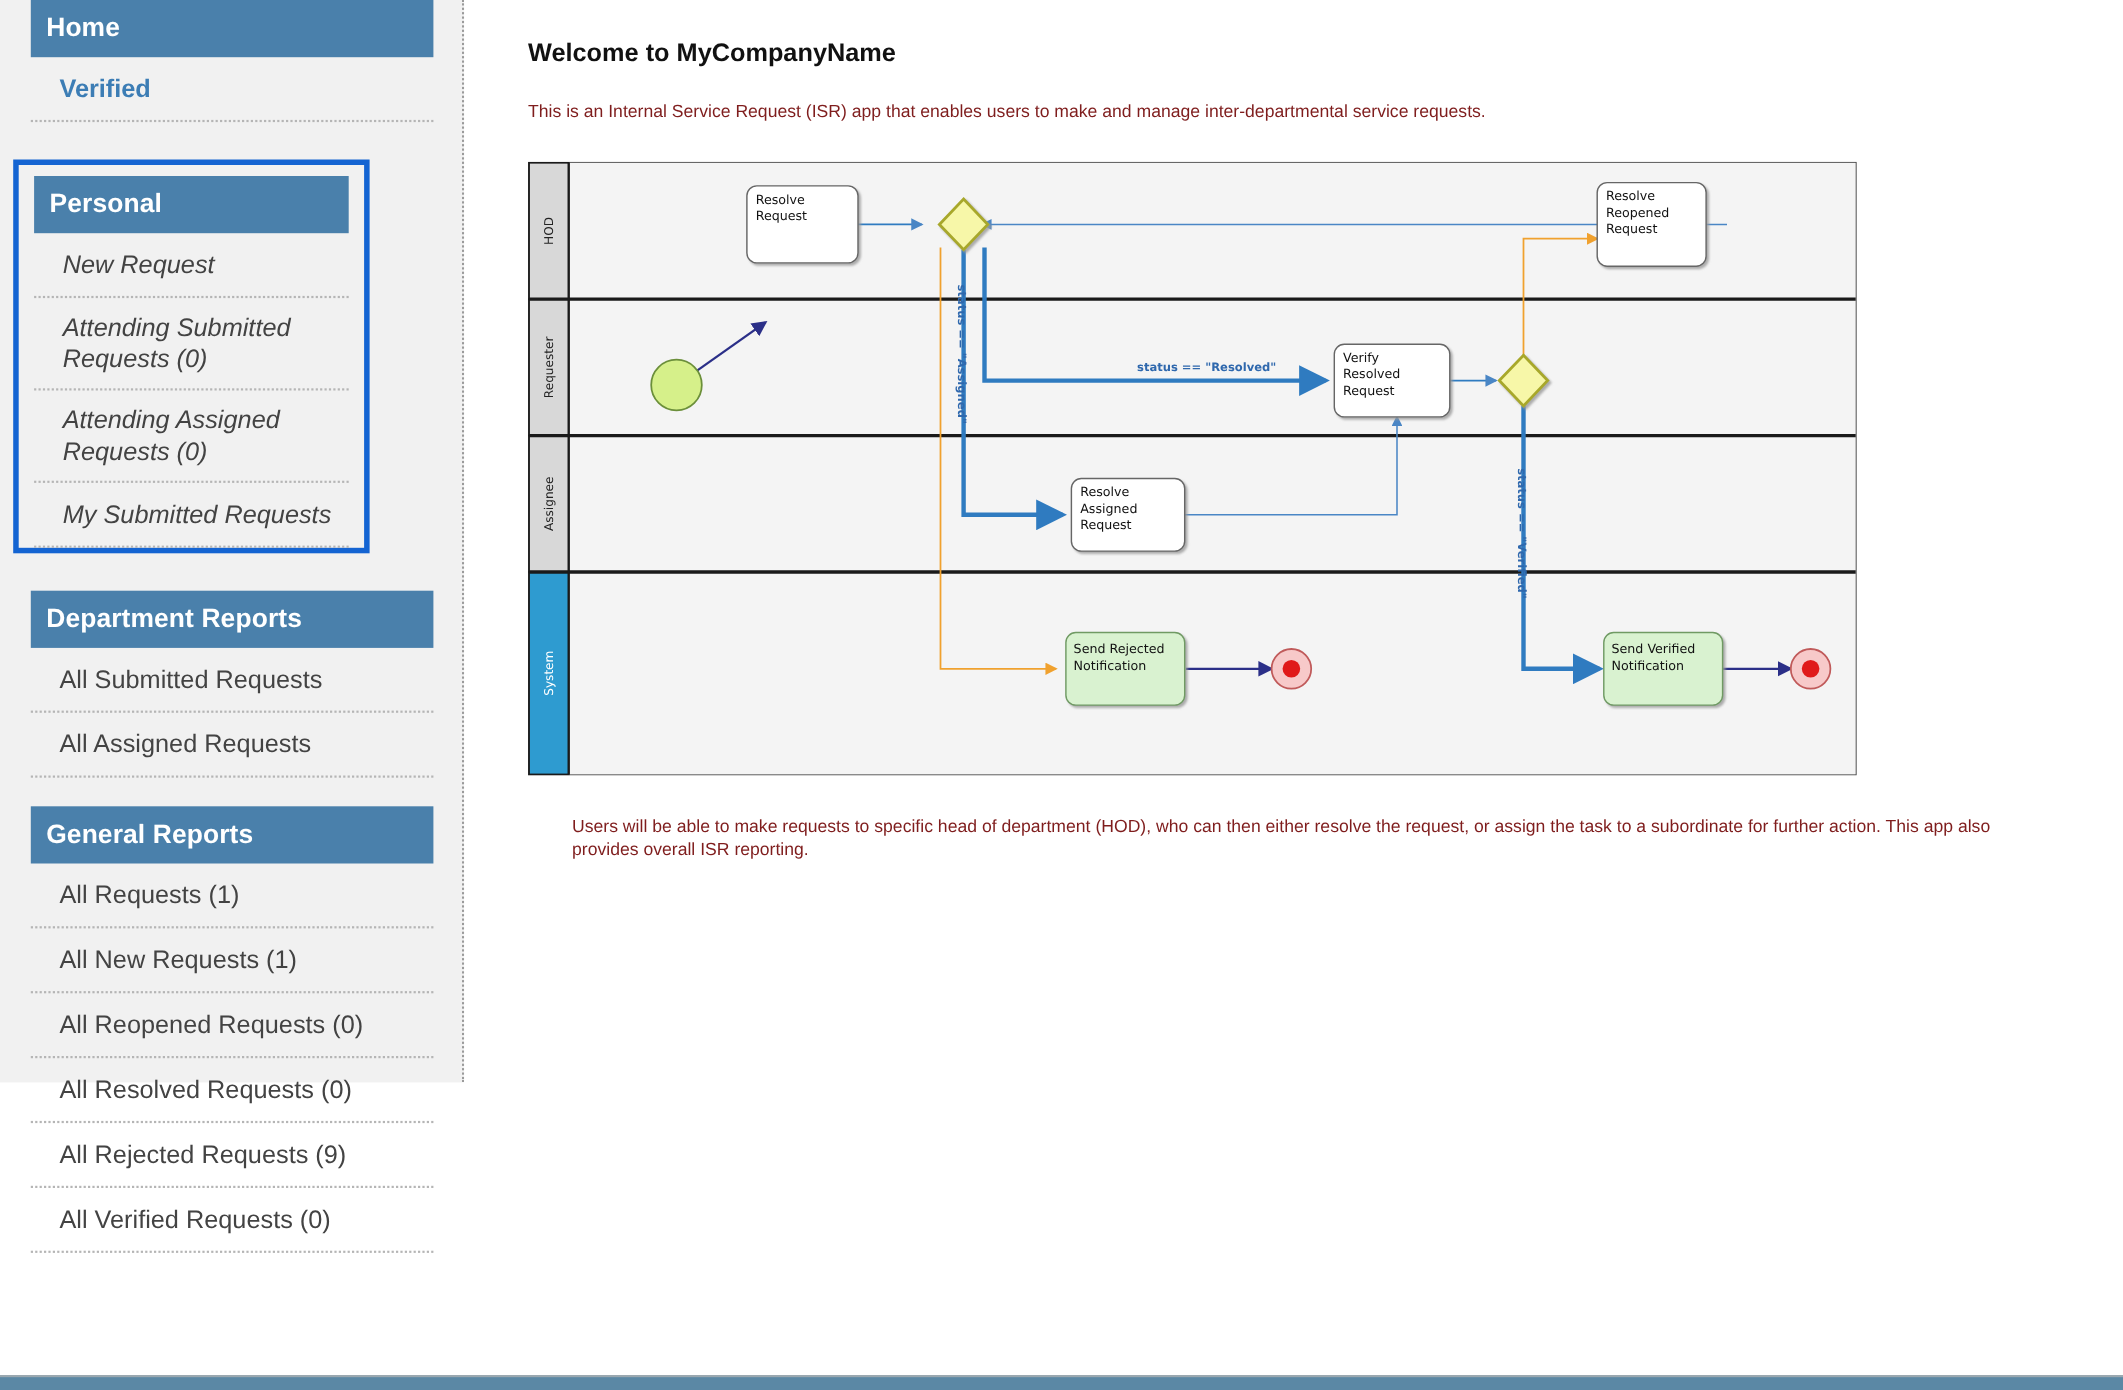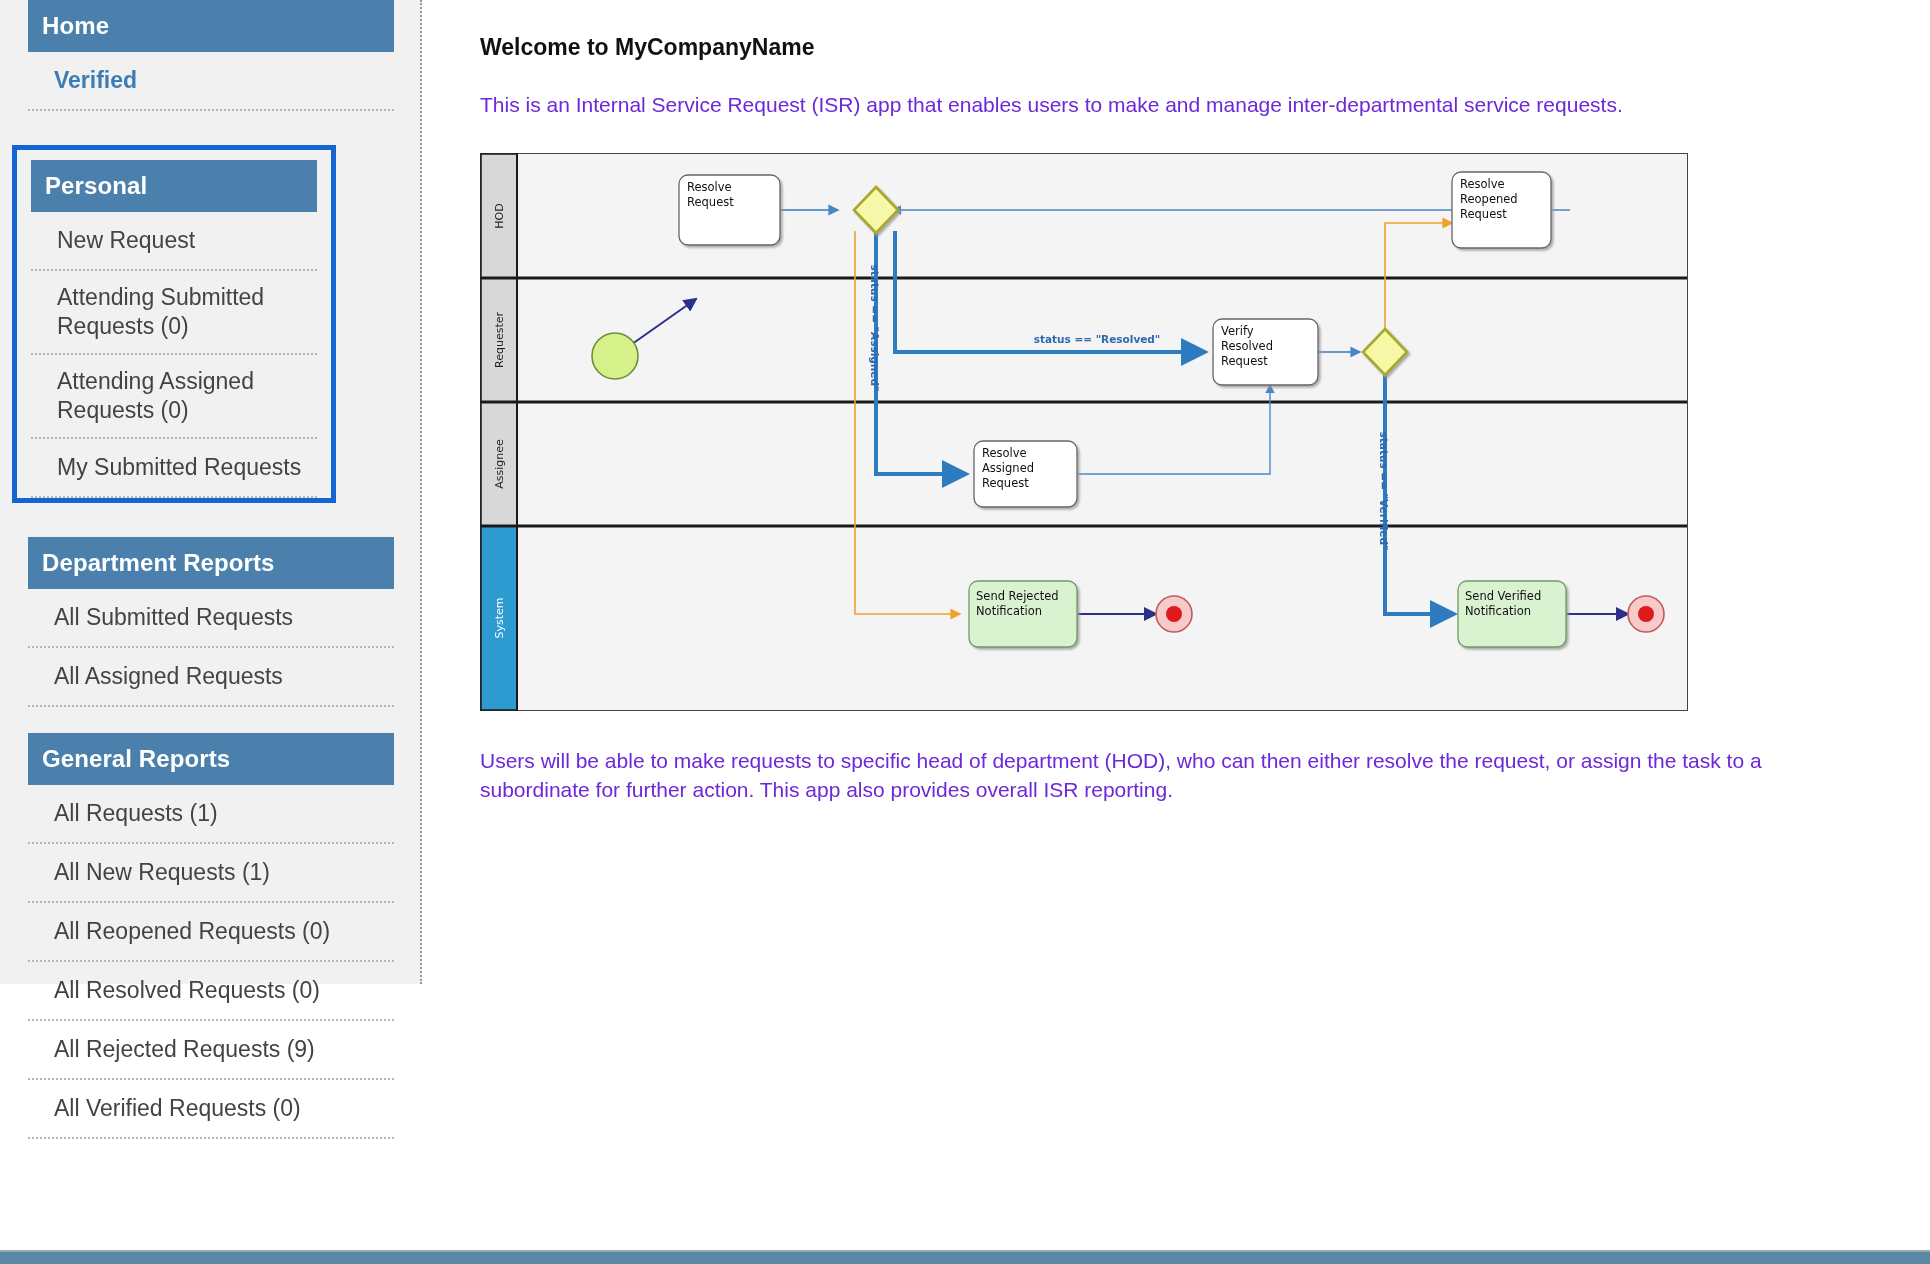--- a/index.html
+++ b/index.html
@@ -64,31 +64,31 @@
   }
   .nav-item.two-line{padding-top:12px;padding-bottom:12px;}
   .focus-box{
     border:5px solid #1464d2;
     margin:8px 0 8px 12px;
     padding:10px 0 0 0;
     width:324px;
     box-sizing:border-box;
   }
   .focus-box .grp-head{margin:0 14px 0 14px;}
-  .focus-box .nav-item{margin:0 14px 0 14px;}
+  .focus-box .nav-item{margin:0 14px 0 14px;font-style:italic;}
   .spacer{height:26px;}
 
   
   .page-title{
     font-size:23px;font-weight:bold;color:#111;margin:0 0 30px 0;
   }
   .para{
-    font-size:21px;color:#6d28d9;margin:0;line-height:1.35;max-width:1340px;
-  }
-  .para.below{margin-top:36px;}
+    font-size:16px;color:#7f1d1d;margin:0;line-height:1.35;max-width:1340px;
+  }
+  .para.below{margin-top:36px;margin-left:40px;}
   #diagram-wrap{
     margin:34px 0 0 0;
     width:1208px;height:558px;
     position:relative;
   }
   svg#bpmn{display:block;}
   .ln{font-family:"DejaVu Sans", sans-serif;}
 </style>
 </head>
 <body>

